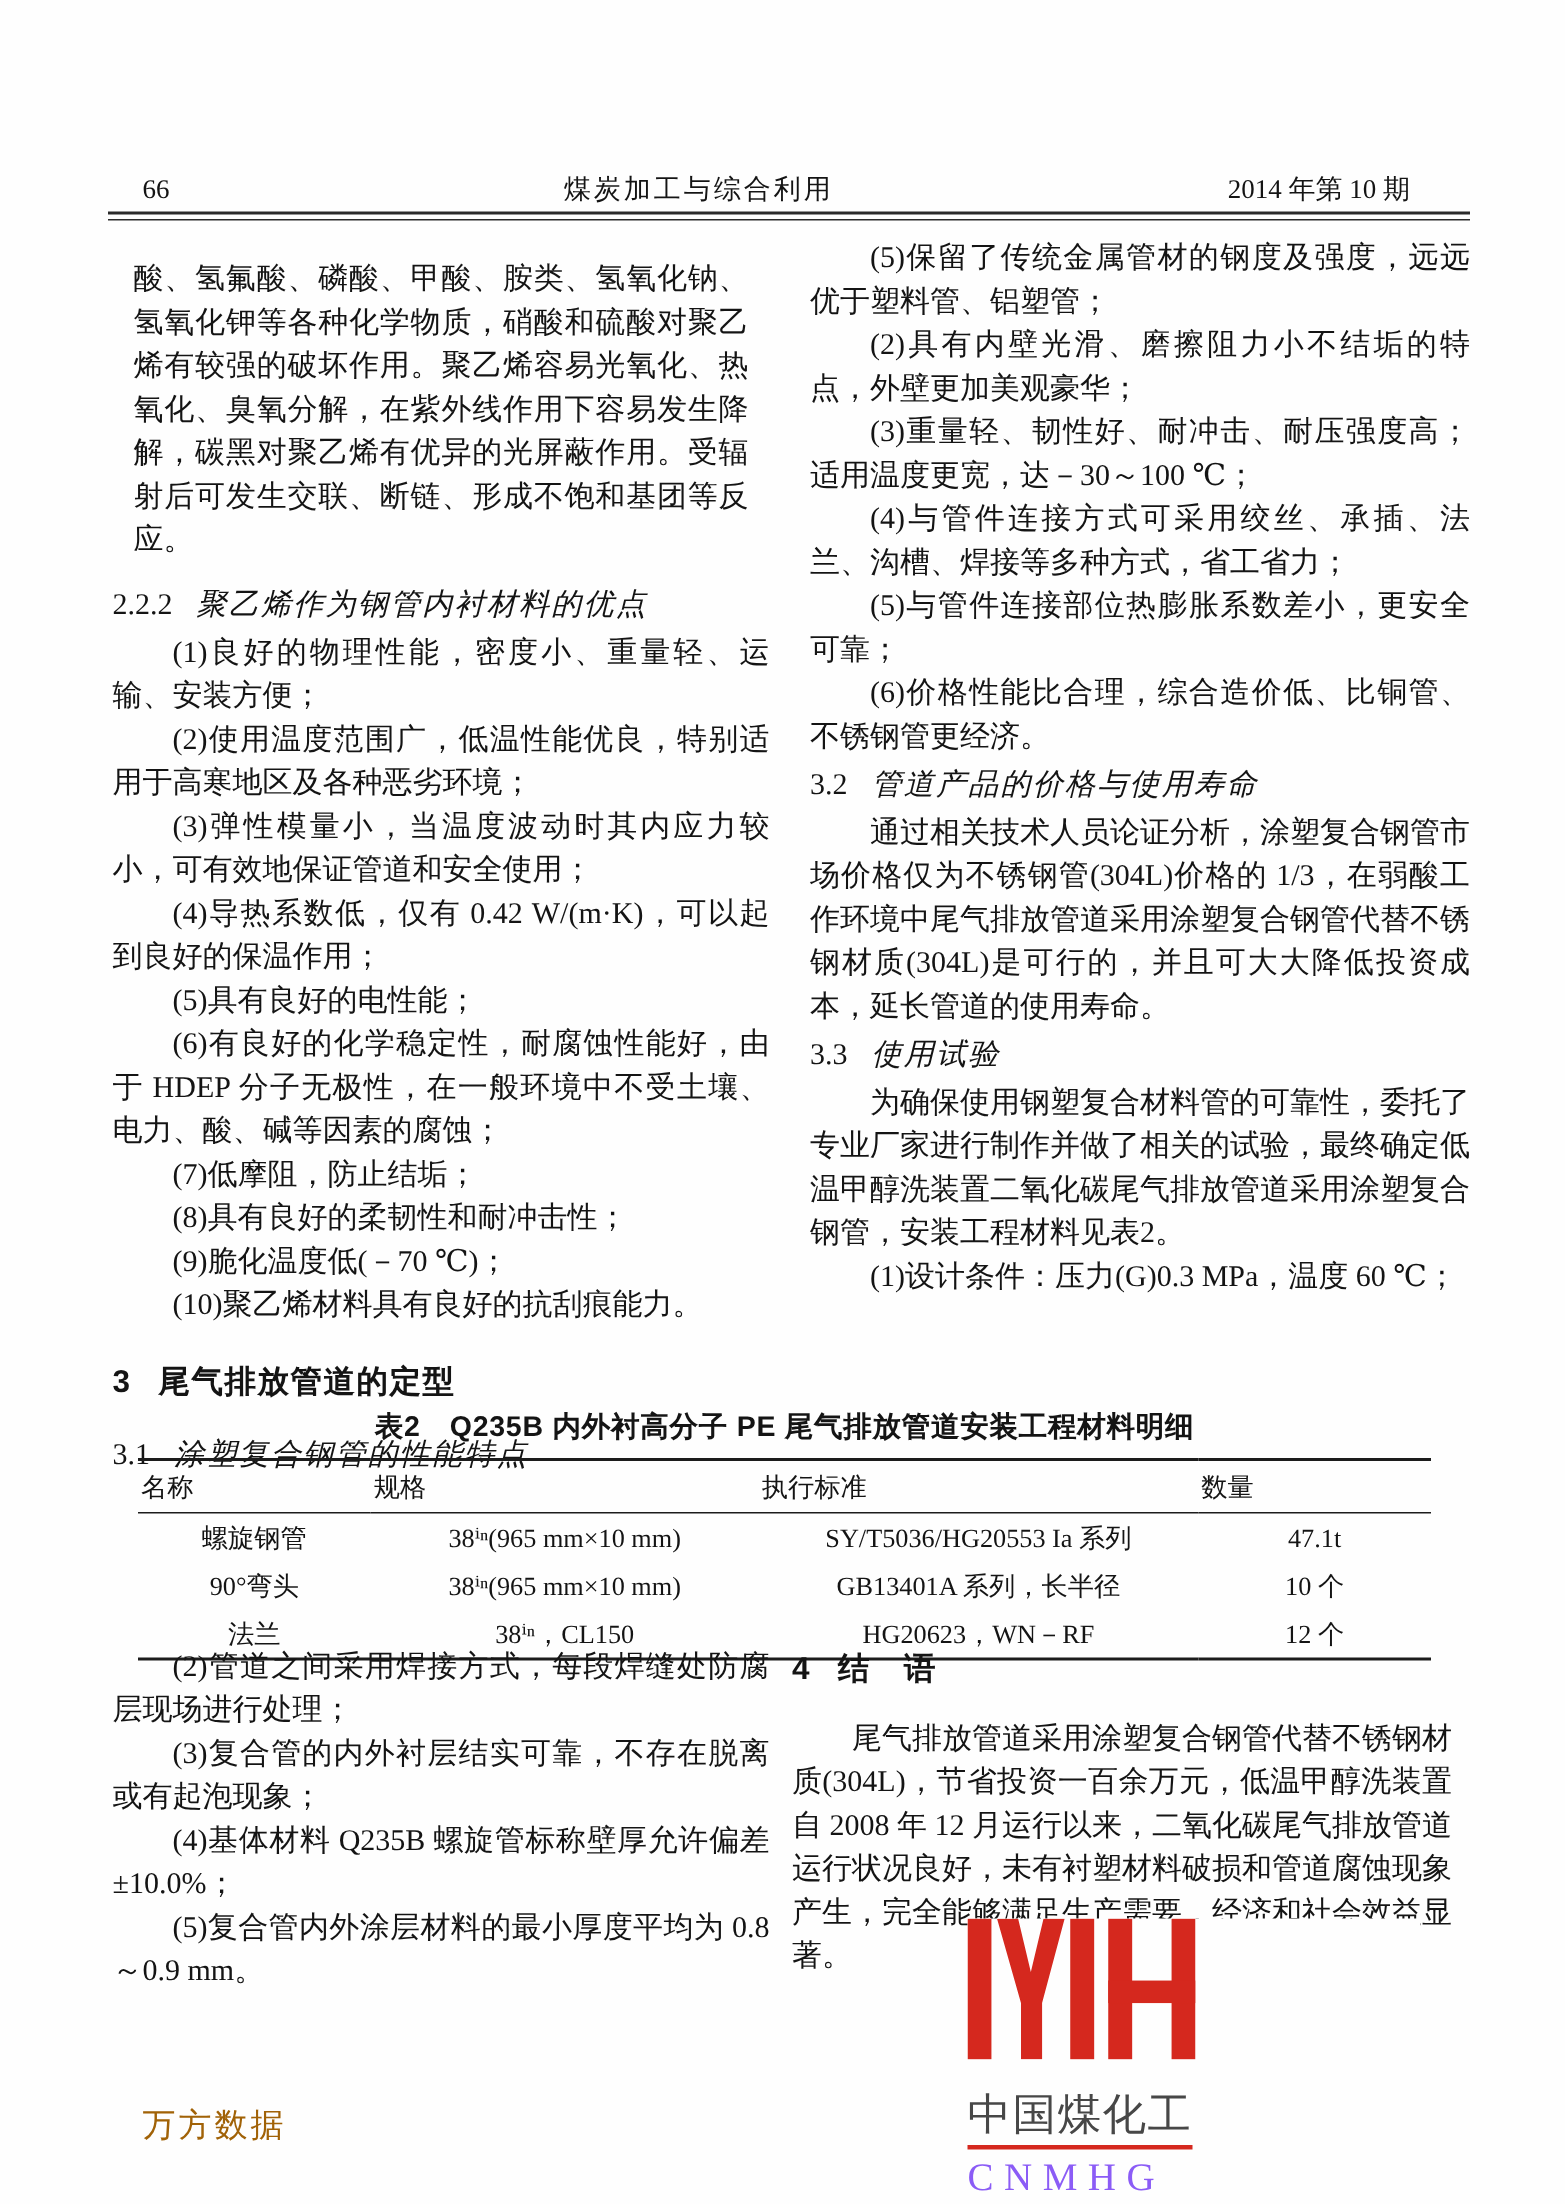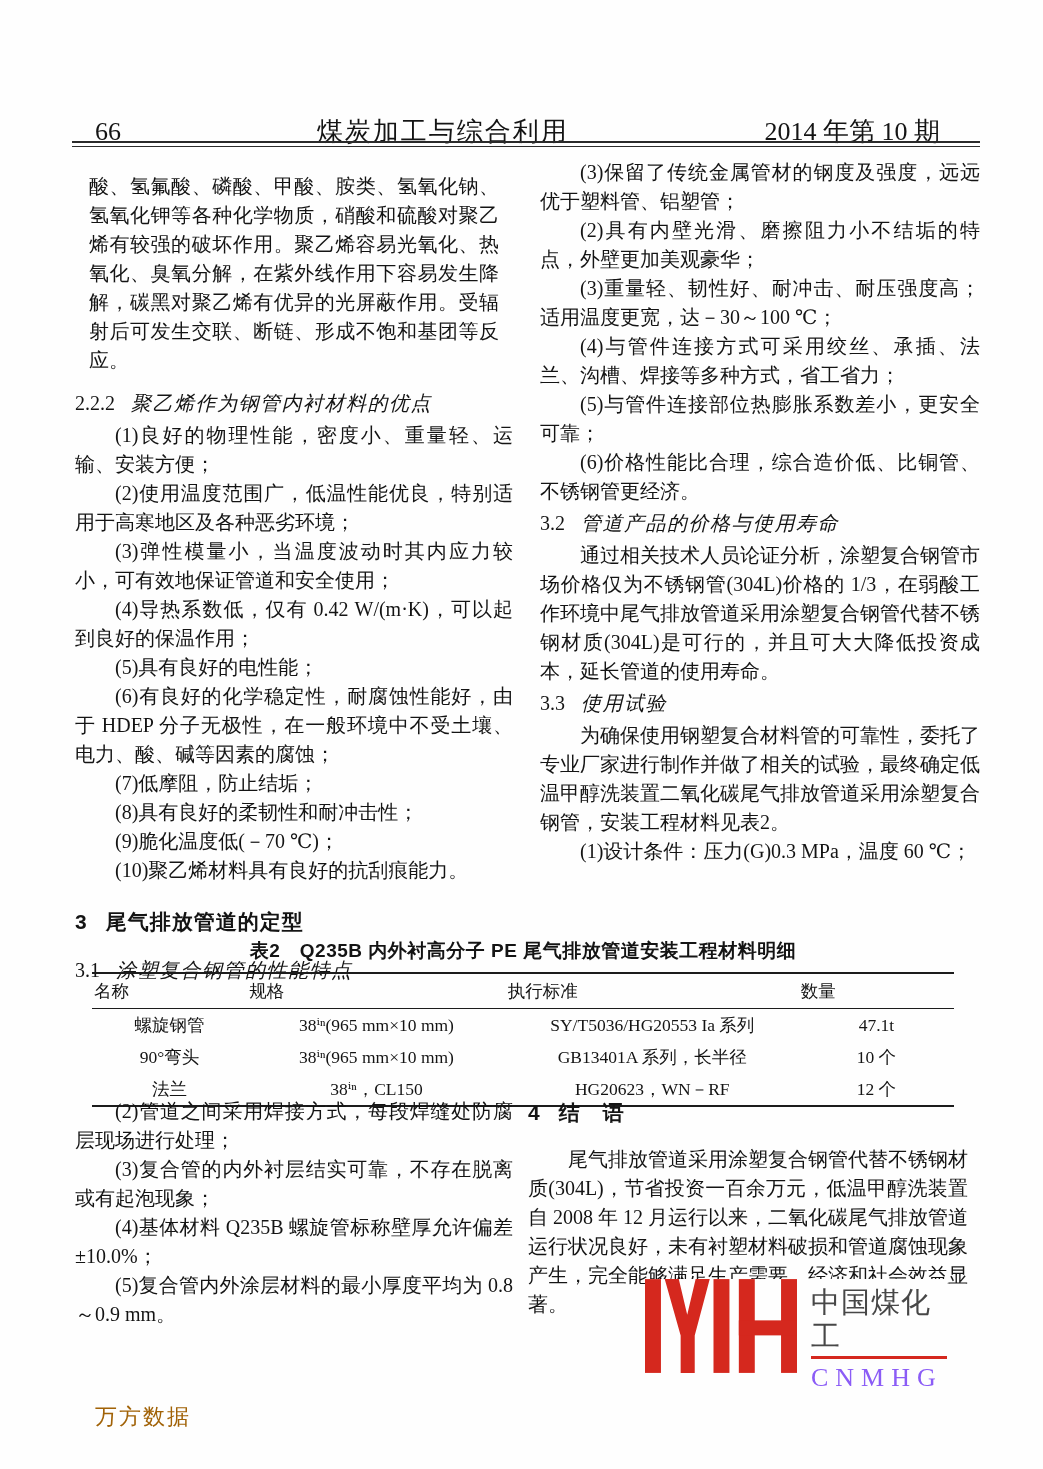--- a/index.html
+++ b/index.html
@@ -6,21 +6,21 @@
   body{
     width:1043px;height:1469px;position:relative;
     background:#fefefe;color:#141414;
     font-family:"Liberation Serif","DejaVu Serif",serif;
     overflow:hidden;
   }
   
   .header-row{
     position:absolute;left:95px;top:114px;width:845px;
     display:flex;justify-content:space-between;align-items:baseline;
-    font-size:26px;
+    font-size:18px;
   }
   .header-center{flex:1;text-align:center;letter-spacing:2px;}
   .header-rule{
     position:absolute;left:72px;top:141px;width:908px;height:3px;
     border-top:2.2px solid #2a2a2a;border-bottom:1.4px solid #2a2a2a;
   }
   
   .col{position:absolute;font-size:20px;line-height:29px;text-align:justify;}
   .col-left-top{left:75px;top:158px;width:438px;}
   .col-right-top{left:540px;top:158px;width:440px;}
@@ -45,21 +45,21 @@
   }
   table.mat{width:100%;border-collapse:collapse;font-size:17.5px;
     border-top:2.6px solid #1c1c1c;border-bottom:2.6px solid #1c1c1c;}
   table.mat th{font-weight:normal;padding:5px 2px;border-bottom:1.6px solid #1c1c1c;}
   table.mat td{padding:4px 2px;text-align:center;}
   table.mat th{text-align:left;}
   .c-name{width:18%;} .c-spec{width:30%;} .c-std{width:34%;} .c-qty{width:18%;}
   
   .watermark{
     position:absolute;left:645px;top:1279px;width:302px;height:100px;
-    background:#fefefe;display:flex;align-items:flex-start;gap:14px;
+    background:#fefefe;display:flex;align-items:flex-start;gap:14px;flex-direction:column;
   }
   .wm-logo{flex:0 0 auto;}
   .wm-text{padding-top:6px;}
   .wm-cn{
     font-family:"Liberation Sans","DejaVu Sans",sans-serif;
     font-size:29px;color:#474747;letter-spacing:1px;line-height:34px;
   }
   .wm-underline{height:3px;background:var(--wm-color,#d5281e);margin:3px 0 4px;}
   .wm-en{
     font-family:Liberation Serif, serif;
@@ -93,21 +93,21 @@
   <p class="para">(6)有良好的化学稳定性，耐腐蚀性能好，由于 HDEP 分子无极性，在一般环境中不受土壤、电力、酸、碱等因素的腐蚀；</p>
   <p class="para">(7)低摩阻，防止结垢；</p>
   <p class="para">(8)具有良好的柔韧性和耐冲击性；</p>
   <p class="para">(9)脆化温度低(－70 ℃)；</p>
   <p class="para">(10)聚乙烯材料具有良好的抗刮痕能力。</p>
   <p class="para-noindent sec-heading"><span class="num">3</span><span>尾气排放管道的定型</span></p>
   <p class="para-noindent sub-heading"><span class="num">3.1</span><span>涂塑复合钢管的性能特点</span></p>
 </div>
 
 <div class="col col-right-top">
-  <p class="para">(3)保留了传统金属管材的钢度及强度，远远优于塑料管、铝塑管；</p>
+  <p class="para">(5)保留了传统金属管材的钢度及强度，远远优于塑料管、铝塑管；</p>
   <p class="para">(2)具有内壁光滑、磨擦阻力小不结垢的特点，外壁更加美观豪华；</p>
   <p class="para">(3)重量轻、韧性好、耐冲击、耐压强度高；适用温度更宽，达－30～100 ℃；</p>
   <p class="para">(4)与管件连接方式可采用绞丝、承插、法兰、沟槽、焊接等多种方式，省工省力；</p>
   <p class="para">(5)与管件连接部位热膨胀系数差小，更安全可靠；</p>
   <p class="para">(6)价格性能比合理，综合造价低、比铜管、不锈钢管更经济。</p>
   <p class="para-noindent sub-heading"><span class="num">3.2</span><span>管道产品的价格与使用寿命</span></p>
   <p class="para">通过相关技术人员论证分析，涂塑复合钢管市场价格仅为不锈钢管(304L)价格的 1/3，在弱酸工作环境中尾气排放管道采用涂塑复合钢管代替不锈钢材质(304L)是可行的，并且可大大降低投资成本，延长管道的使用寿命。</p>
   <p class="para-noindent sub-heading"><span class="num">3.3</span><span>使用试验</span></p>
   <p class="para">为确保使用钢塑复合材料管的可靠性，委托了专业厂家进行制作并做了相关的试验，最终确定低温甲醇洗装置二氧化碳尾气排放管道采用涂塑复合钢管，安装工程材料见表2。</p>
   <p class="para">(1)设计条件：压力(G)0.3 MPa，温度 60 ℃；</p>

